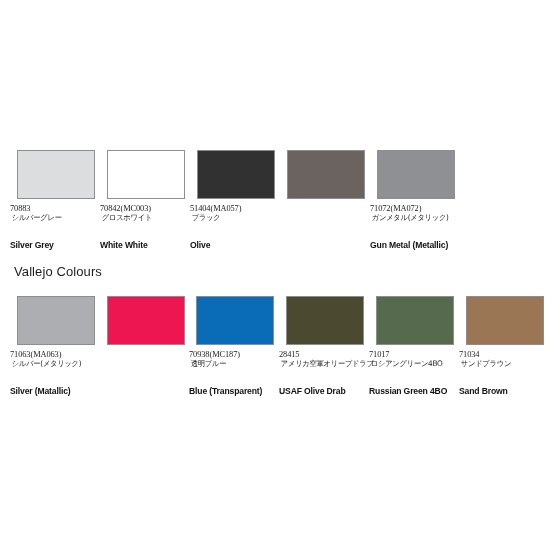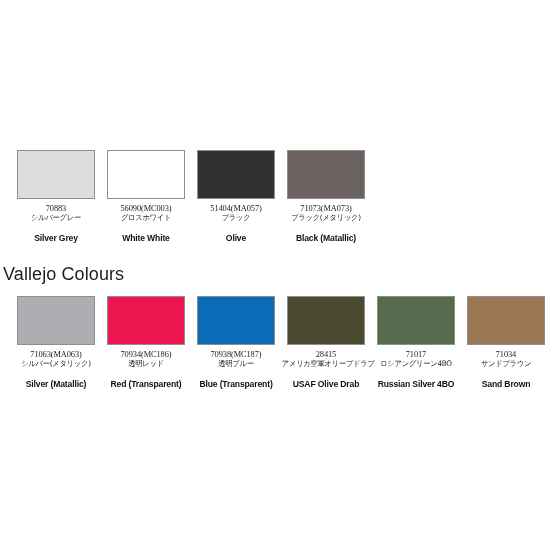--- a/index.html
+++ b/index.html
@@ -48,21 +48,20 @@
   .swatch-chip {
     width: 78px;
     height: 49px;
     border: 1px solid #8e8e8e;
     box-sizing: border-box;
   }
 
   .swatch-labels {
     margin-top: 5px;
     width: 92px;
-    text-align: center;
     line-height: 1.08;
   }
 
   .code {
     font-family: "Liberation Serif", serif;
     font-size: 8.4px;
     color: #1b1b1b;
     letter-spacing: -0.1px;
     white-space: nowrap;
   }
@@ -75,32 +74,32 @@
     letter-spacing: -0.3px;
     white-space: nowrap;
     transform: scaleX(0.96);
   }
 
   .en {
     font-family: "Liberation Sans", sans-serif;
     font-weight: bold;
     font-size: 8.6px;
     color: #111111;
-    margin-top: 12px;
+    margin-top: 19px;
     letter-spacing: -0.15px;
     white-space: nowrap;
   }
 
   
   .section-heading {
     position: absolute;
-    left: 3px;
+    left: 14px;
     top: 264px;
     font-family: "Liberation Sans", sans-serif;
-    font-size: 18px;
+    font-size: 13px;
     color: #1d1d1d;
     letter-spacing: 0.1px;
   }
 </style>
 </head>
 <body>
 
 <div class="sheet">
 
   <div class="swatch-row" id="row-1">
@@ -108,61 +107,59 @@
         <div class="swatch-chip" style="background: rgb(220, 221, 223);"></div>
         <div class="swatch-labels">
           <div class="code">70883</div>
           <div class="jp">シルバーグレー</div>
           <div class="en">Silver Grey</div>
         </div>
       </div>
       <div class="swatch-cell">
         <div class="swatch-chip" style="background: rgb(255, 255, 255);"></div>
         <div class="swatch-labels">
-          <div class="code">56090(MC003)</div>
+          <div class="code">70842(MC003)</div>
           <div class="jp">グロスホワイト</div>
           <div class="en">White White</div>
         </div>
       </div>
       <div class="swatch-cell">
         <div class="swatch-chip" style="background: rgb(49, 49, 49);"></div>
         <div class="swatch-labels">
           <div class="code">51404(MA057)</div>
           <div class="jp">ブラック</div>
           <div class="en">Olive</div>
         </div>
       </div>
       <div class="swatch-cell">
         <div class="swatch-chip" style="background: rgb(106, 99, 96);"></div>
+      </div>
+      <div class="swatch-cell">
+        <div class="swatch-chip" style="background: rgb(143, 144, 147);"></div>
         <div class="swatch-labels">
-          <div class="code">71073(MA073)</div>
-          <div class="jp">ブラック(メタリック)</div>
-          <div class="en">Black (Matallic)</div>
+          <div class="code">71072(MA072)</div>
+          <div class="jp">ガンメタル(メタリック)</div>
+          <div class="en">Gun Metal (Metallic)</div>
         </div>
       </div>
     </div>
 
   <div class="section-heading">Vallejo Colours</div>
 
   <div class="swatch-row" id="row-2">
       <div class="swatch-cell">
         <div class="swatch-chip" style="background: rgb(173, 174, 177);"></div>
         <div class="swatch-labels">
           <div class="code">71063(MA063)</div>
           <div class="jp">シルバー(メタリック)</div>
           <div class="en">Silver (Matallic)</div>
         </div>
       </div>
       <div class="swatch-cell">
         <div class="swatch-chip" style="background: rgb(237, 22, 81);"></div>
-        <div class="swatch-labels">
-          <div class="code">70934(MC186)</div>
-          <div class="jp">透明レッド</div>
-          <div class="en">Red (Transparent)</div>
-        </div>
       </div>
       <div class="swatch-cell">
         <div class="swatch-chip" style="background: rgb(10, 108, 182);"></div>
         <div class="swatch-labels">
           <div class="code">70938(MC187)</div>
           <div class="jp">透明ブルー</div>
           <div class="en">Blue (Transparent)</div>
         </div>
       </div>
       <div class="swatch-cell">
@@ -171,21 +168,21 @@
           <div class="code">28415</div>
           <div class="jp">アメリカ空軍オリーブドラブ</div>
           <div class="en">USAF Olive Drab</div>
         </div>
       </div>
       <div class="swatch-cell">
         <div class="swatch-chip" style="background: rgb(86, 106, 77);"></div>
         <div class="swatch-labels">
           <div class="code">71017</div>
           <div class="jp">ロシアングリーン4BO</div>
-          <div class="en">Russian Silver 4BO</div>
+          <div class="en">Russian Green 4BO</div>
         </div>
       </div>
       <div class="swatch-cell">
         <div class="swatch-chip" style="background: rgb(155, 118, 84);"></div>
         <div class="swatch-labels">
           <div class="code">71034</div>
           <div class="jp">サンドブラウン</div>
           <div class="en">Sand Brown</div>
         </div>
       </div>

